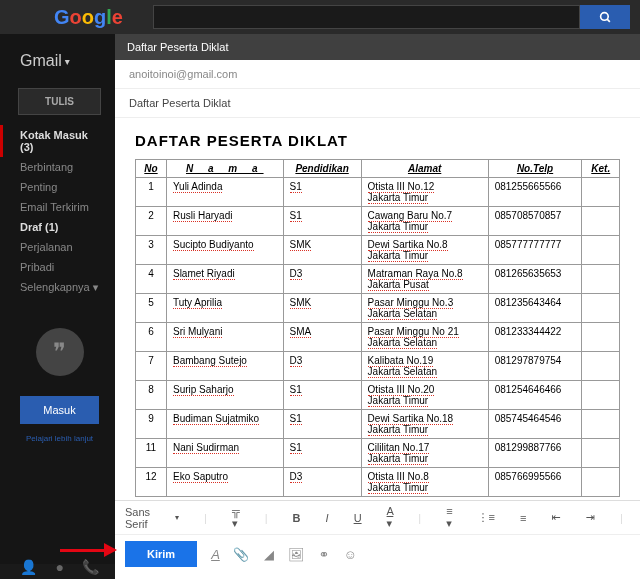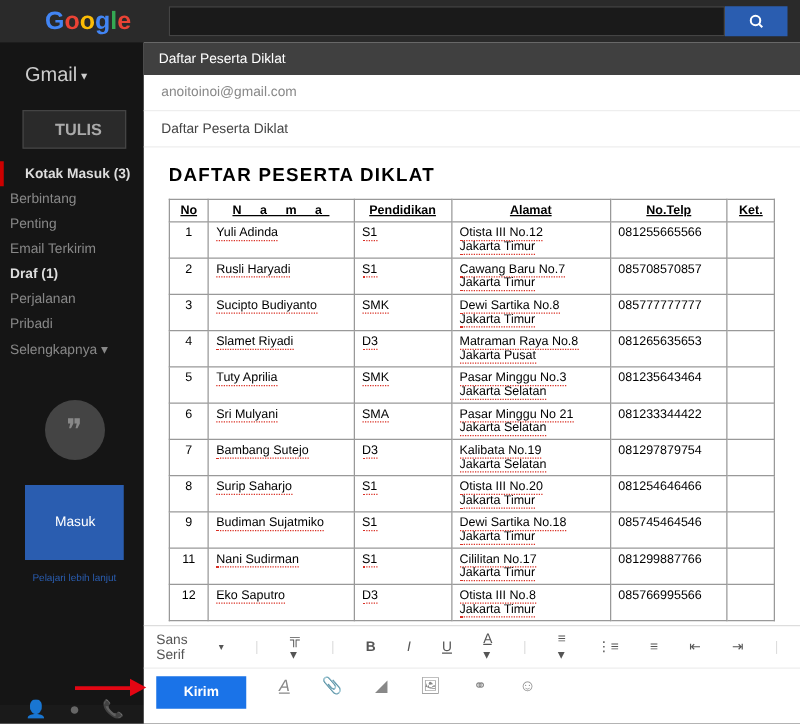--- a/index.html
+++ b/index.html
@@ -1,44 +1,44 @@
 <!DOCTYPE html>
 <html><head>
   <meta charset="utf-8">
   <style>
     * { margin: 0; padding: 0; box-sizing: border-box; font-family: Arial, sans-serif; }
     body { background: #1a1a1a; width: 640px; height: 579px; overflow: hidden; position: relative; }
     .header { background: #2a2a2a; height: 34px; display: flex; align-items: center; padding: 0 10px; }
-    .logo { color: #e8e8e8; font-size: 20px; font-weight: bold; margin-left: 26px; }
+    .logo { color: #e8e8e8; font-size: 20px; font-weight: bold; margin-left: 44px; }
     .logo .g1{color:#4285f4}.logo .o1{color:#ea4335}.logo .o2{color:#fbbc05}.logo .g2{color:#4285f4}.logo .l{color:#34a853}.logo .e{color:#ea4335}
     .search-bar { flex: 1; height: 24px; background: #1a1a1a; margin-left: 30px; border: 1px solid #444; }
     .search-btn { width: 50px; height: 24px; background: #2a5db0; display: flex; align-items: center; justify-content: center; }
     .sidebar { position: absolute; left: 0; top: 34px; width: 119px; background: rgba(20,20,20,0.7); height: 530px; padding-top: 10px; }
     .gmail-lbl { color: #ccc; font-size: 16px; padding: 8px 20px; display: flex; align-items: center; }
-    .tulis-btn { margin: 10px 18px; padding: 7px 25px; background: #2a2a2a; color: #aaa; font-size: 13px; font-weight: bold; border: 1px solid #444; text-align: center; }
-    .nav-item { padding: 4px 8px; color: #888; font-size: 11px; cursor: pointer; }
+    .tulis-btn { margin: 10px 18px; padding: 7px 25px; background: #2a2a2a; color: #aaa; font-size: 10px; font-weight: bold; border: 1px solid #444; text-align: center; }
+    .nav-item { padding: 4px 20px; color: #888; font-size: 11px; cursor: pointer; }
     .nav-item.active { color: #ddd; font-weight: bold; border-left: 3px solid #c00; padding-left: 17px; }
     .hangouts { width: 48px; height: 48px; background: #444; border-radius: 50%; margin: 30px auto 20px; display: flex; align-items: center; justify-content: center; color: #888; font-size: 24px; }
-    .masuk-btn { margin: 10px 20px; padding: 24px; background: #2a5db0; color: #fff; font-size: 11px; text-align: center; }
+    .masuk-btn { margin: 10px 20px; padding: 8px; background: #2a5db0; color: #fff; font-size: 11px; text-align: center; }
     .info-text { color: #2a5db0; font-size: 8px; text-align: center; margin-top: 8px; }
     .compose { position: absolute; left: 115px; top: 34px; right: 0; bottom: 0; background: #fff; display: flex; flex-direction: column; }
     .compose-title { background: #404040; color: #fff; padding: 7px 12px; font-size: 11px; }
     .compose-to { padding: 8px 14px; color: #888; font-size: 11px; border-bottom: 1px solid #eee; }
     .compose-subject { padding: 8px 14px; color: #444; font-size: 11px; border-bottom: 1px solid #eee; }
     .compose-body { flex: 1; padding: 14px 20px; overflow: hidden; }
     .doc-title { font-size: 15px; font-weight: bold; margin-bottom: 10px; letter-spacing: 1px; }
     .tbl { width: 100%; border-collapse: collapse; font-size: 10px; }
     .tbl th, .tbl td { border: 1px solid #999; padding: 3px 6px; text-align: left; vertical-align: top; }
-    .tbl th { font-weight: bold; text-align: center; }
+    .tbl th { font-weight: bold; text-align: center; font-style: italic; }
     .tbl th u { text-decoration: underline; }
     .spell { border-bottom: 1px dotted #d93025; }
     .spaced th span { letter-spacing: 6px; }
     .toolbar { border-top: 1px solid #ddd; padding: 4px 10px; display: flex; align-items: center; gap: 25px; font-size: 11px; color: #555; }
     .toolbar .sep { color: #ddd; }
-    .send-row { padding: 6px 10px 12px; display: flex; gap: 26px; border-top: 1px solid #eee; }
+    .send-row { padding: 6px 10px 12px; display: flex; align-items: center; gap: 14px; border-top: 1px solid #eee; }
     .send-btn { background: #1a73e8; color: #fff; padding: 7px 22px; font-size: 11px; font-weight: bold; border: none; cursor: pointer; }
     .send-row .ico { color: #888; font-size: 13px; }
     .arrow { position: absolute; left: 60px; bottom: 27px; z-index: 10; }
     .arrow-ln { width: 45px; height: 3px; background: #e30613; }
     .arrow-hd { width: 0; height: 0; border-top: 7px solid transparent; border-bottom: 7px solid transparent; border-left: 13px solid #e30613; position: absolute; right: -12px; top: -6px; }
     .footer-icons { position: absolute; bottom: 4px; left: 20px; display: flex; gap: 18px; color: #666; font-size: 14px; }
   </style>
 </head>
 <body>
 

